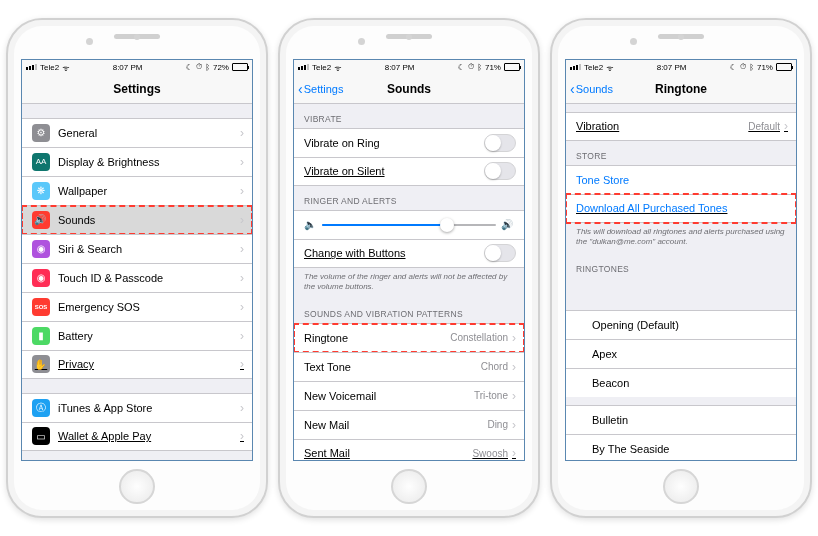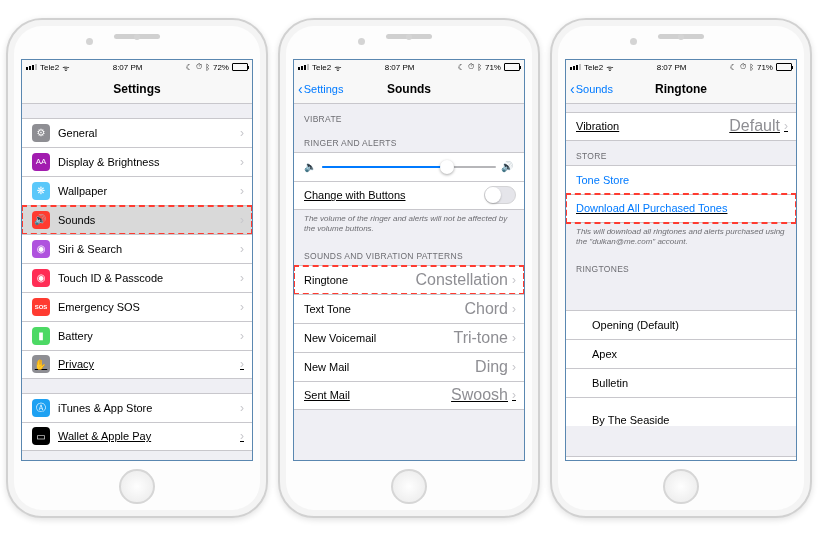--- a/index.html
+++ b/index.html
@@ -88,21 +88,21 @@
   .row {
     background:#fff; border-top:1px solid #c8c7cc;
     display:flex; align-items:center; padding:0 8px 0 10px; height:29px; position:relative;
   }
   .row:last-child, .row.last { border-bottom:1px solid #c8c7cc;text-decoration:underline; }
   .row .icon {
     width:18px; height:18px; border-radius:4px; margin-right:8px; flex-shrink:0;
     display:flex; align-items:center; justify-content:center; color:#fff; font-size:10px;
   }
   .row .label { flex:1; font-size:11px; color:#000; white-space:nowrap; overflow:hidden; text-overflow:ellipsis;}
-  .row .value { font-size:16px; color:#8e8e93; margin-right:4px; white-space:nowrap;}
+  .row .value { font-size:10px; color:#8e8e93; margin-right:4px; white-space:nowrap;}
   .row .link-label { color:#007aff; font-size:11px; flex:1;}
   .chevron { color:#c7c7cc; font-size:12px;}
   .row.selected { background:#d9d9d9; }
   .toggle {
     width:32px; height:18px; border-radius:9px; background:#e5e5ea; position:relative;
     border:1px solid #d4d4d6;
   }
   .toggle .knob{
     width:16px;height:16px;border-radius:50%;background:#fff;position:absolute;top:0;left:0;
     box-shadow:0 1px 2px rgba(0,0,0,0.25);
@@ -114,21 +114,21 @@
   .slider { flex:1; height:2px; background:#b6b6b9; position:relative; border-radius:1px;}
   .slider .fill{ position:absolute; left:0; top:0; height:100%; background:#007aff; border-radius:1px;}
   .slider .thumb{ position:absolute; top:-6px; width:14px; height:14px; border-radius:50%;
     background:#fff; box-shadow:0 1px 3px rgba(0,0,0,0.35);}
   .highlight {
     position:absolute; border:2px dashed #ff3b30; pointer-events:none;
     border-radius:2px;
   }
   .spacer { height:14px; }
   
-  .bg-gray{background:#8e8e93}.bg-blue{background:#a21caf}.bg-cyan{background:#5ac8fa}
+  .bg-gray{background:#8e8e93}.bg-blue{background:#0f766e}.bg-cyan{background:#5ac8fa}
   .bg-red{background:#ff3b30}.bg-darkred{background:#ff2d55}.bg-green{background:#4cd964}
   .bg-sos{background:#ff3b30;color:#fff;font-size:7px;font-weight:700}.bg-purple{background:#af52de}
   .bg-store{background:#1da1f2}.bg-black{background:#000}
 </style>
 </head>
 <body>
 
 <div class="phone">
   <div class="sensor"></div>
     <div class="camera"></div>
@@ -252,20 +252,34 @@
     </div>
     <div class="navbar">
       <div class="back">
         <span class="chev">‹</span>
         <span>Settings</span>
       </div>
       <span>Sounds</span>
     </div>
     <div class="content">
       <div class="group-header">VIBRATE</div>
+      <div id="p2-vibrate">
+          <div class="row">
+            <span class="label">Vibrate on Ring</span>
+            <span class="toggle">
+              <span class="knob"></span>
+            </span>
+          </div>
+          <div class="row last">
+            <span class="label">Vibrate on Silent</span>
+            <span class="toggle">
+              <span class="knob"></span>
+            </span>
+          </div>
+        </div>
       <div class="group-header">RINGER AND ALERTS</div>
       <div class="slider-row">
         <span class="vol-icon">🔈</span>
         <div class="slider">
           <div class="fill" id="volfill" style="width: 72%;"></div>
           <div class="thumb" id="volthumb" style="left: calc(72% - 7px);"></div>
         </div>
         <span class="vol-icon">🔊</span>
       </div>
       <div class="row last">
@@ -361,23 +375,26 @@
       <div class="group-footer">This will download all ringtones and alerts purchased using the "dulkan@me.com" account.</div>
       <div class="group-header">RINGTONES</div>
       <div id="p3-ringtones">
           <div class="row" style="padding-left: 26px; margin-top: 32px;">
             <span class="label">Opening (Default)</span>
           </div>
           <div class="row" style="padding-left: 26px;">
             <span class="label">Apex</span>
           </div>
           <div class="row" style="padding-left: 26px;">
+            <span class="label">Beacon</span>
+          </div>
+          <div class="row" style="padding-left: 26px; margin-top: 8px;">
             <span class="label">Bulletin</span>
           </div>
-          <div class="row" style="padding-left: 26px; align-items: flex-end;">
+          <div class="row" style="padding-left: 26px;">
             <span class="label">By The Seaside</span>
           </div>
           <div class="row" style="padding-left: 26px; margin-top: 30px;">
             <span class="label">Chimes</span>
           </div>
           <div class="row last" style="padding-left: 26px;"></div>
         </div>
     </div>
   </div>
   <div class="homebtn"></div>

